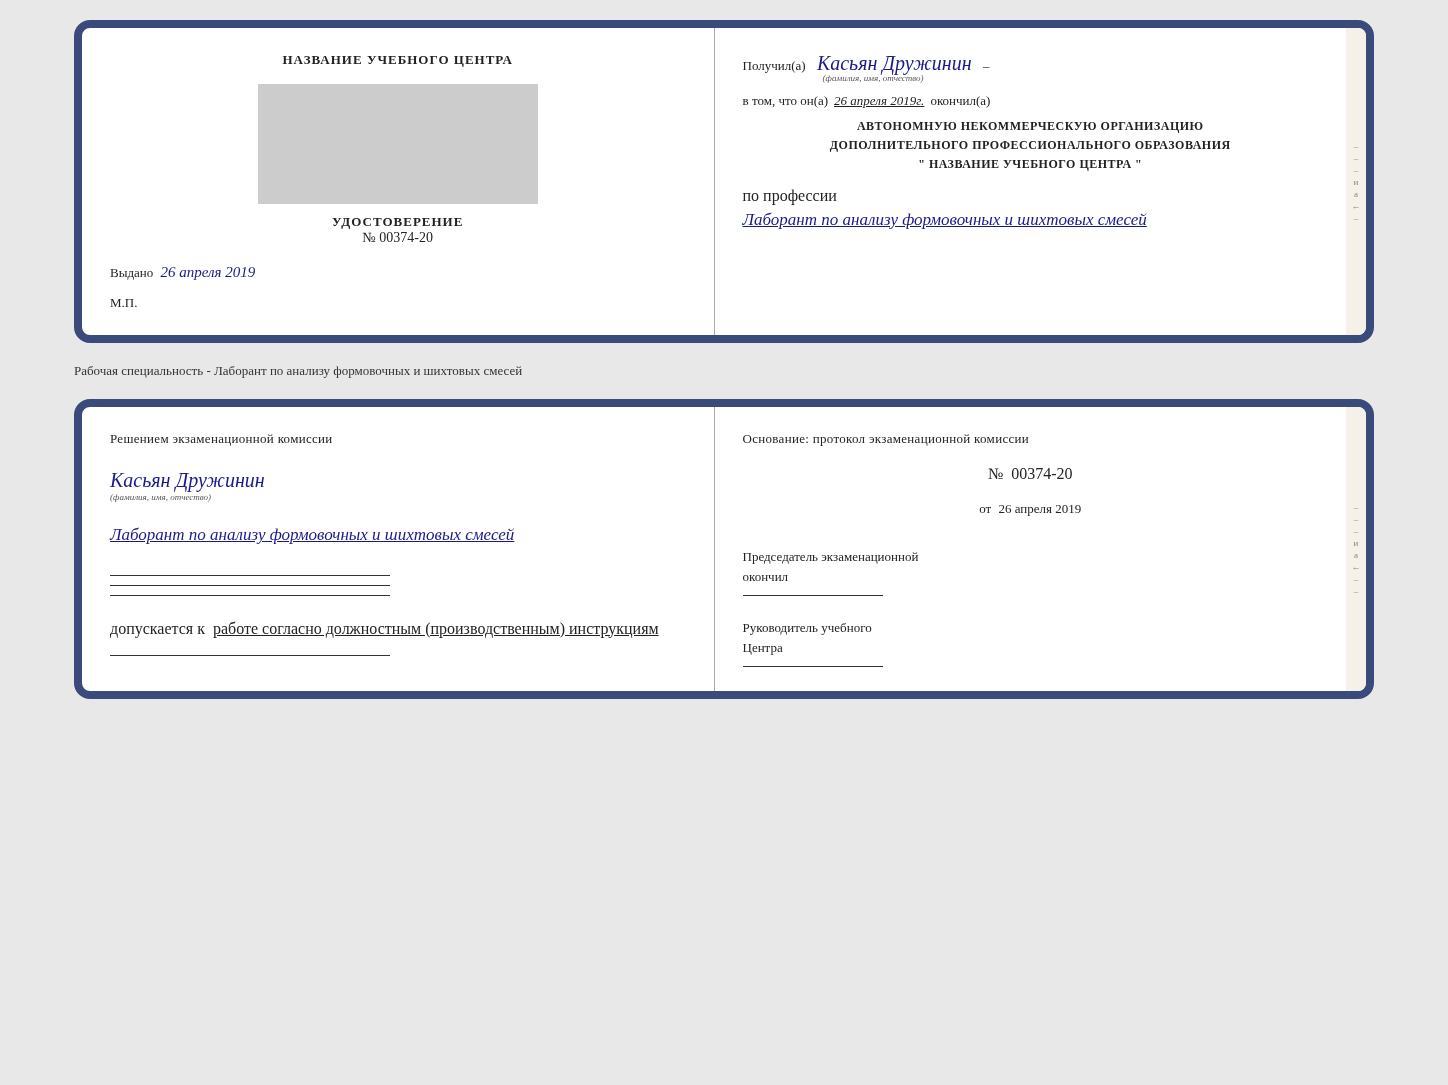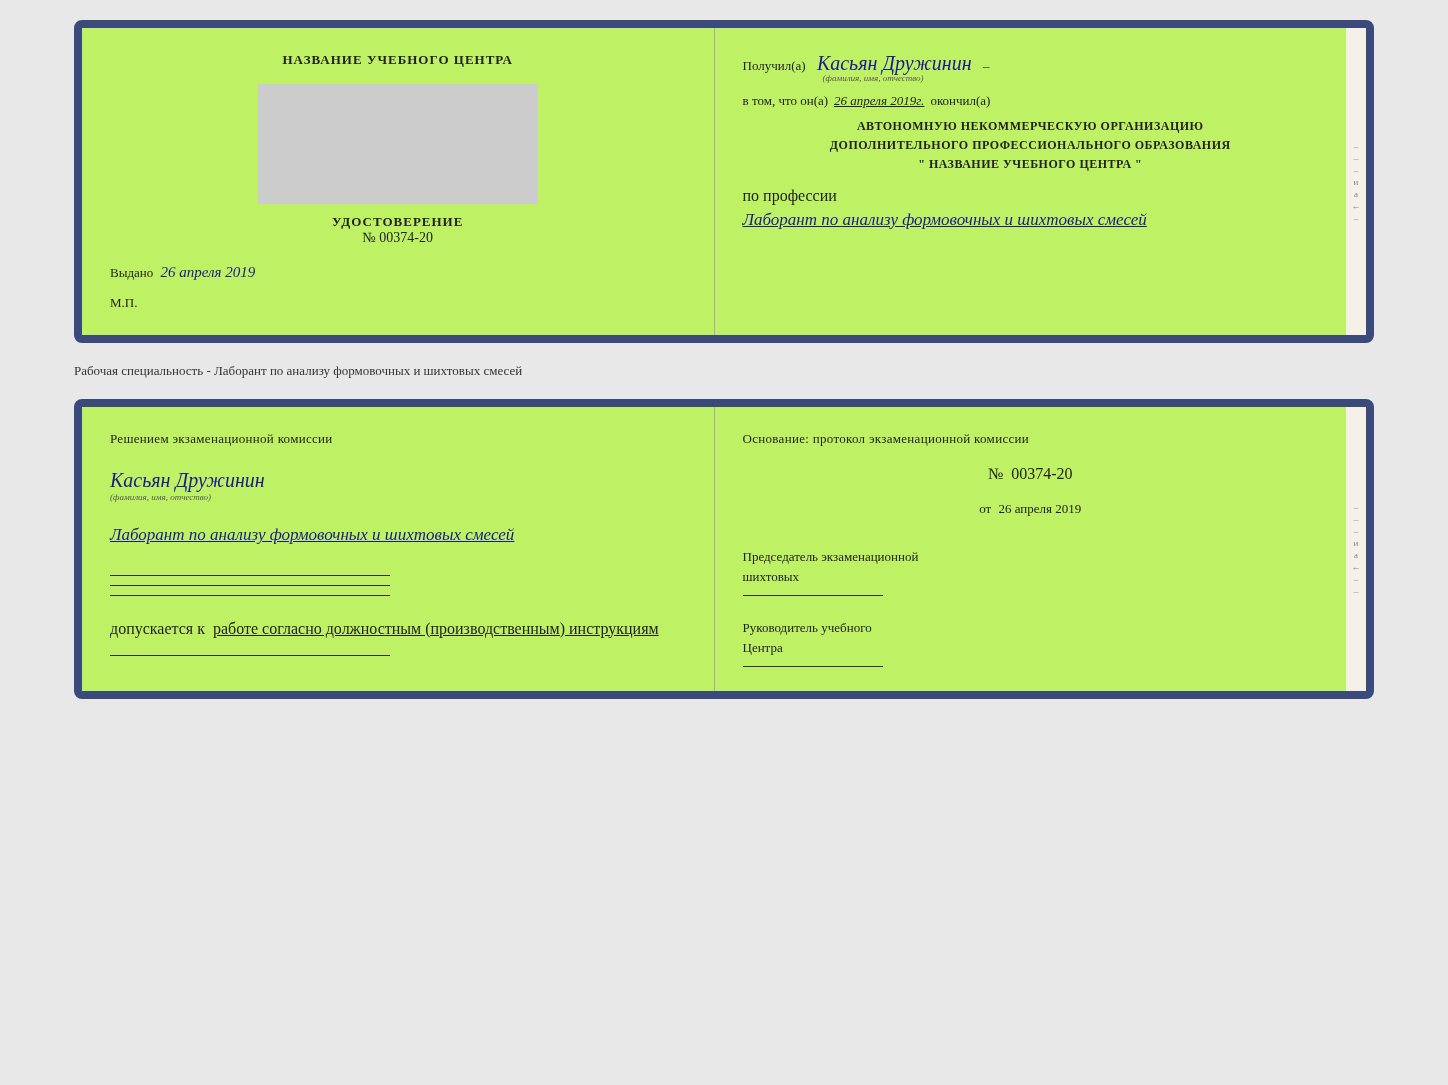--- a/index.html
+++ b/index.html
@@ -11,23 +11,23 @@
       display: flex;
       flex-direction: column;
       align-items: center;
       padding: 20px;
       gap: 16px;
     }
 
     .document-section {
       display: flex;
       width: 1300px;
-      background: #bef264;
+      background: #ffffff;
       border: 8px solid #3a4a7a;
-      border-radius: 8px;
+      border-radius: 16px;
       position: relative;
       overflow: hidden;
     }
 
     .doc-left, .doc-right {
       flex: 1;
       padding: 24px 28px;
       position: relative;
     }
 
@@ -391,21 +391,21 @@
       <span style="margin-left:4px;">00374-20</span>
     </div>
 
     <div class="ot-line">
       <span>от</span>
       <span style="margin-left:4px;">26 апреля 2019</span>
     </div>
 
     <div class="predsedatel-block" style="margin-top:16px;">
       <div>Председатель экзаменационной</div>
-      <div>шихтовых</div>
+      <div>окончил</div>
       <div class="sign-line"></div>
     </div>
 
     <div class="rukovoditel-block">
       <div>Руководитель учебного</div>
       <div>Центра</div>
       <div class="sign-line"></div>
     </div>
   </div>
 

